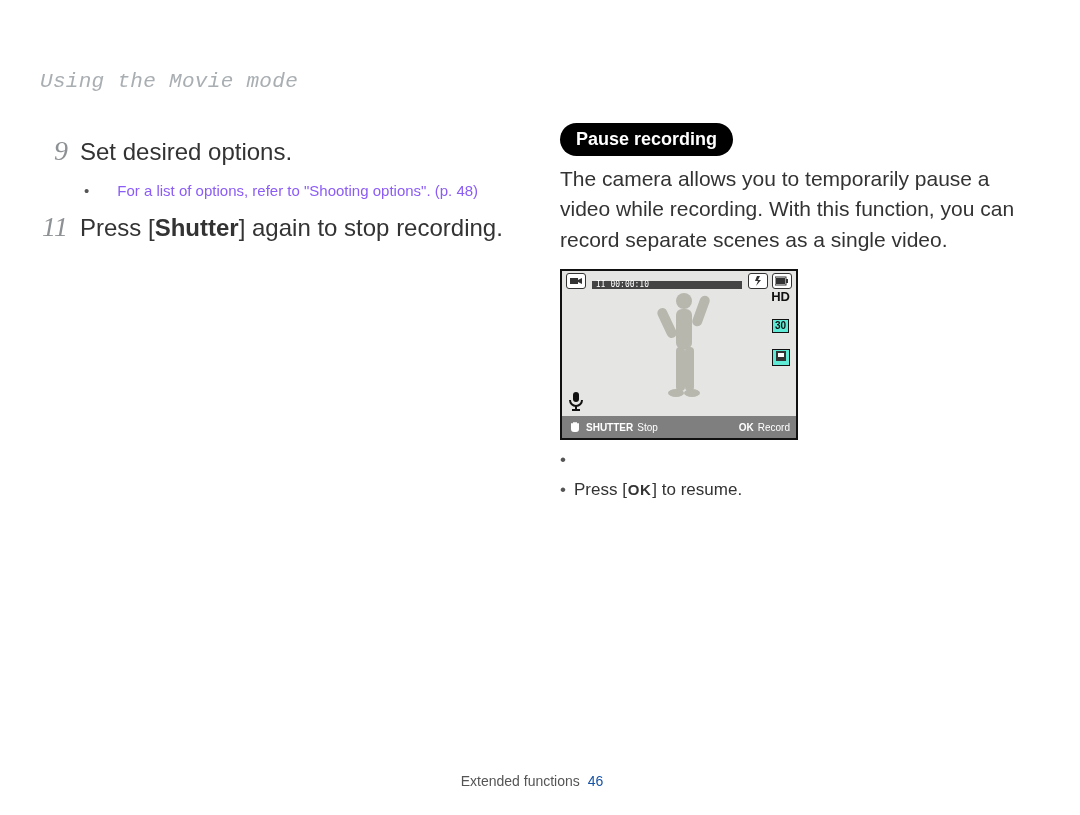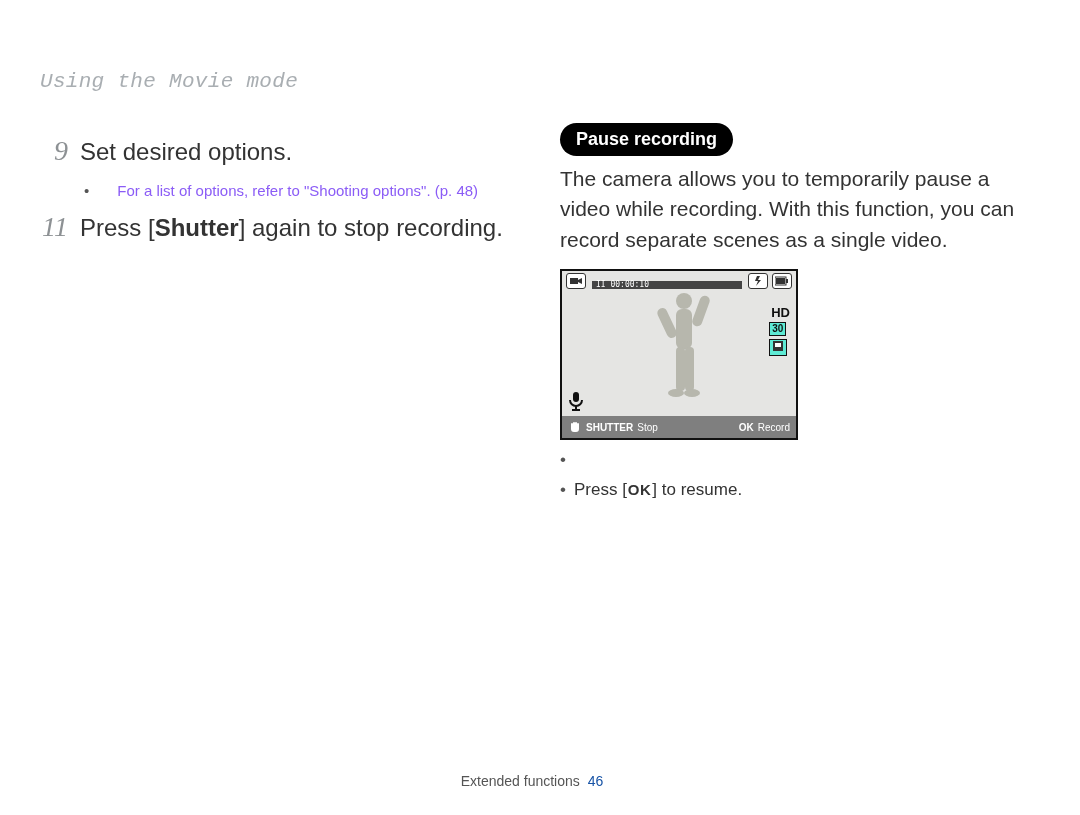--- a/index.html
+++ b/index.html
@@ -108,22 +108,22 @@
     width: 18px; height: 14px; border:1px solid #333; border-radius:3px;
     display:flex; align-items:center; justify-content:center;
     font-size:9px; background:#fff;
   }
   .lcd-timebar {
     flex:1; height:8px; background:#444; margin: 0 2px;
     color:#fff; font-size:8px; text-align:left; padding-left:4px; line-height:8px;
     font-family: monospace;
   }
   .lcd-side {
-    position:absolute; right:4px; top:36px;
-    display:flex; flex-direction:column; gap:3px; align-items:flex-start;
+    position:absolute; right:4px; top:20px;
+    display:flex; flex-direction:column; gap:16px; align-items:center;
   }
   .badge {
     font-size:10px; font-weight:bold; color:#111; border:1px solid #111;
     padding:0 2px; line-height:12px; background:#5eead4;
   }
   .badge-noborder { border:none; background:transparent; }
   .lcd-person {
     position:absolute; left:92px; top:18px; width:60px; height:115px;
   }
   .mic {

